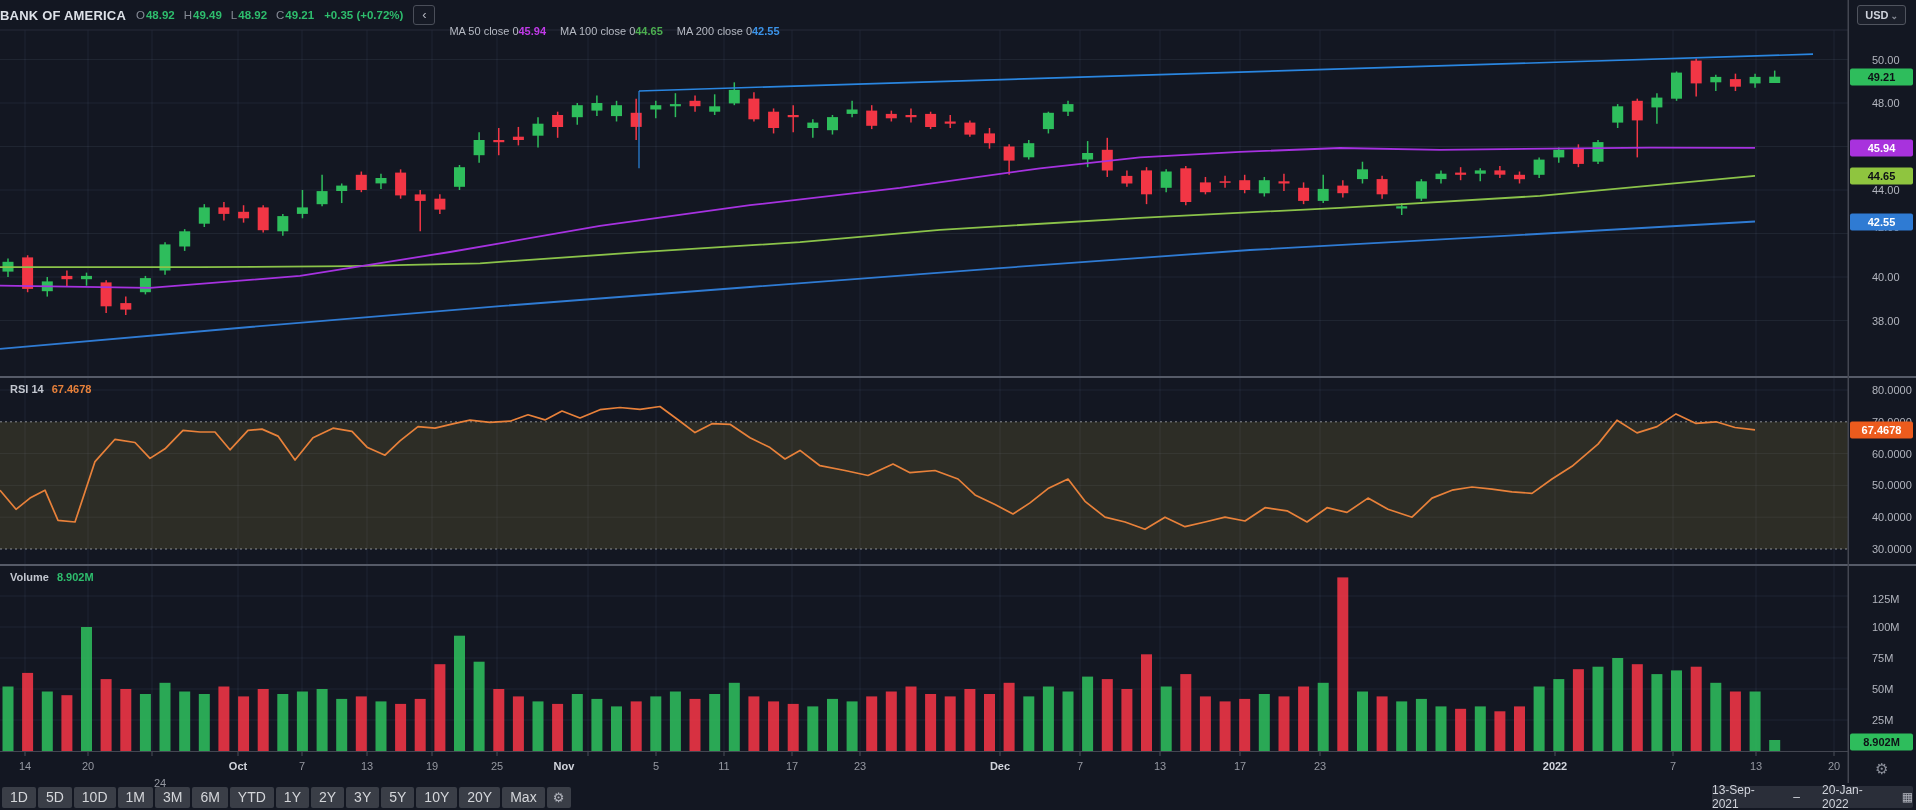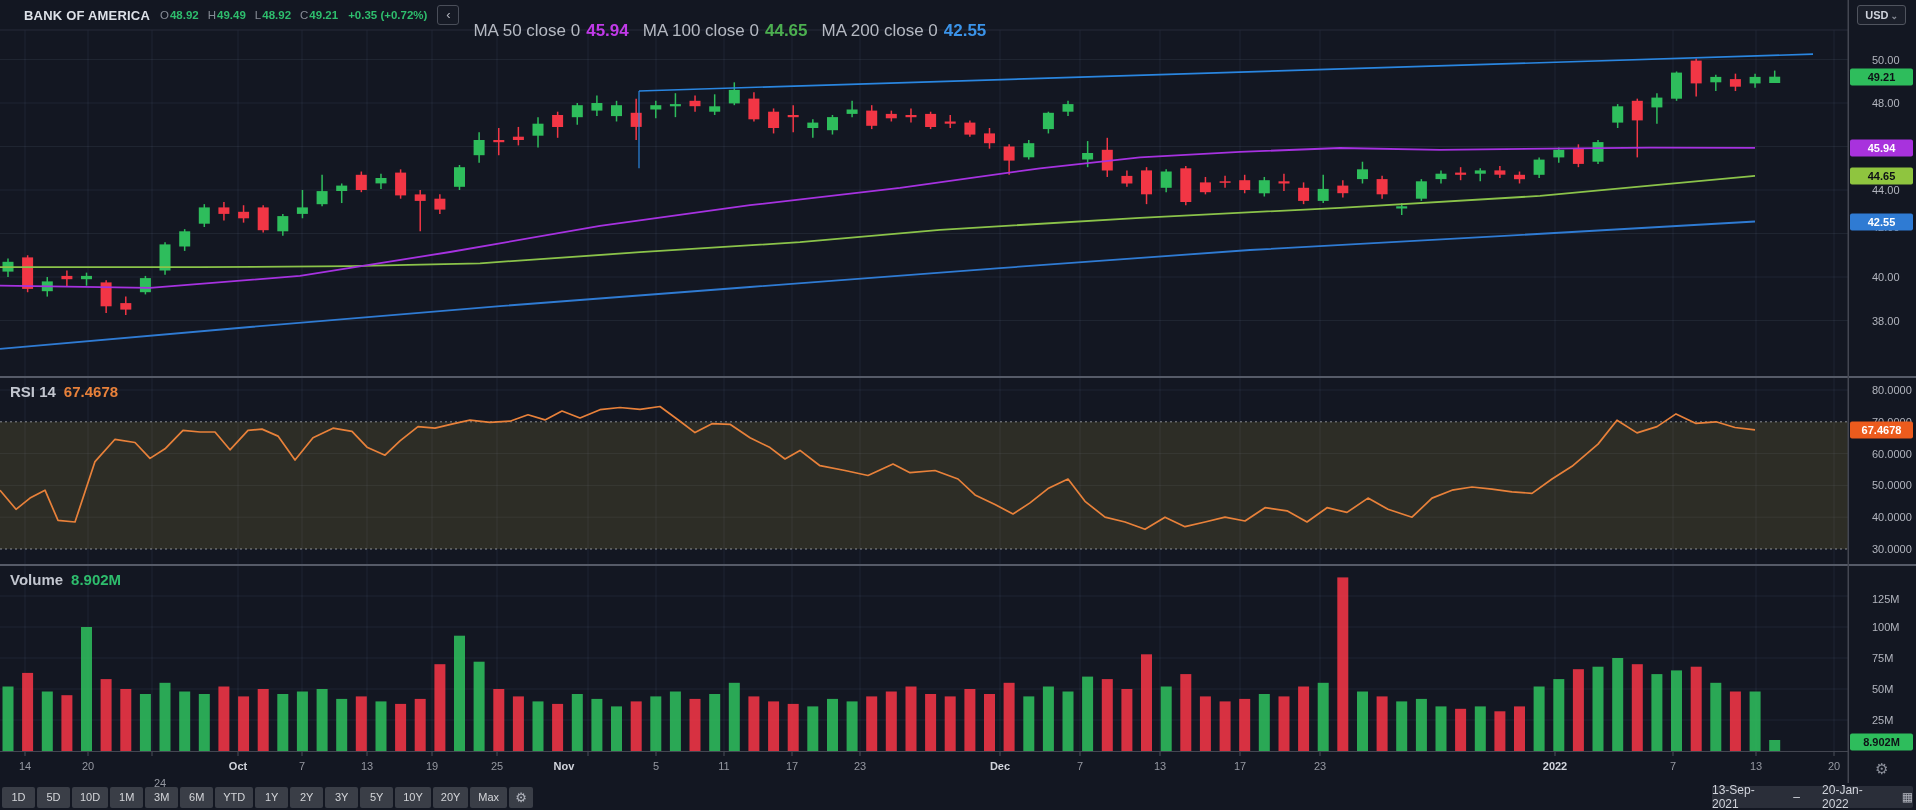--- a/index.html
+++ b/index.html
@@ -3,40 +3,40 @@
 <meta charset="utf-8">
 <style>
   * { margin:0; padding:0; box-sizing:border-box; }
   html,body { width:1916px; height:810px; overflow:hidden; background:#131722;
     font-family:"Liberation Sans", sans-serif; color:#b2b5be; }
   #app { position:relative; width:1916px; height:810px; background:#131722; }
   svg#chart-canvas { position:absolute; left:0; top:0; }
 
   
   #header { position:absolute; left:0; top:0; width:1848px; height:30px;
-    display:flex; align-items:center; gap:10px; padding-left:24px; z-index:5; }
+    display:flex; align-items:center; gap:10px; padding-left:0; z-index:5; }
   .symbol { font-size:13px; font-weight:700; color:#dde1e8; letter-spacing:.2px; }
   .ohlc { display:flex; gap:9px; font-size:11.5px; }
   .ohlc .it { display:flex; gap:1px; }
   .ohlc .k { color:#868b96; }
   .ohlc .v { color:#2ebd6d; font-weight:600; }
   .chg { font-size:11.5px; color:#2ebd6d; font-weight:600; }
   .sq-btn { width:22px; height:20px; border:1px solid #4a4e59; border-radius:3px;
     color:#b2b5be; font-size:13px; line-height:18px; text-align:center; cursor:pointer; background:#161a25; }
   .ma-leg { display:flex; gap:14px; margin-left:4px; }
-  .ma-item { display:flex; gap:6px; font-size:17px; cursor:pointer;margin-top:32px; }
+  .ma-item { display:flex; font-size:11px; cursor:pointer;margin-top:32px; }
   .ma-item .lbl { color:#b5b9c2; }
   .ma-item .val { font-weight:700; }
   #usd-btn { position:absolute; right:10px; top:5px; height:20px; padding:0 7px;
     border:1px solid #50545e; border-radius:3px; background:#1b1f2a; color:#cfd3dc;
     font-size:11px; font-weight:700; line-height:18px; cursor:pointer; z-index:6; }
   #usd-btn .chev { color:#8a8e99; font-size:9px; margin-left:2px; }
 
   
-  .pane-title { position:absolute; display:flex; gap:8px; font-size:15px; z-index:5; }
+  .pane-title { position:absolute; display:flex; gap:8px; font-size:11px; z-index:5; }
   .pane-title .lbl { color:#c2c6cf; font-weight:700; }
   #rsi-title { left:10px; top:383px; }
   #rsi-title .val { color:#e8813a; font-weight:600; }
   #vol-title { left:10px; top:571px; }
   #vol-title .val { color:#2ebd6d; font-weight:600; }
 
   
   #right-axis { position:absolute; left:1848px; top:0; width:68px; height:783px;
     border-left:1px solid #434651; z-index:4; cursor:ns-resize; }
   .tick-label { position:absolute; left:7px; font-size:11px; color:#b2b5be; transform:translateY(-50%); white-space:nowrap;margin-left:16px; }
@@ -45,21 +45,21 @@
   #axis-gear { position:absolute; left:26px; top:760px; font-size:15px; color:#8a8e99; cursor:pointer; }
 
   
   #time-axis { position:absolute; left:0; top:752px; width:1848px; height:32px; cursor:ew-resize; z-index:4; }
   .t-label { position:absolute; top:8px; transform:translateX(-50%); font-size:11px; color:#9598a1; }
   .t-label.major { color:#d1d4dc; font-weight:700; }
 
   
   #toolbar { position:absolute; left:2px; top:787px; display:flex; gap:2px; z-index:6; }
   .range-btn { min-width:33px; padding:0 8px; height:21px; background:#3a3e47;
-    color:#d4d6da; font-size:11px; line-height:21px; text-align:center;
+    color:#d4d6da; font-size:14px; line-height:21px; text-align:center;
     border-radius:2px; cursor:pointer; }
   #tb-gear { width:24px; height:21px; background:#3a3e47; border-radius:2px;
     color:#b2b5be; text-align:center; line-height:21px; font-size:13px; cursor:pointer; }
 
   
   #date-range { position:absolute; left:1712px; top:786px; width:201px; height:22px;
     background:#2a2e39; border-radius:2px; display:flex; align-items:center; justify-content:center;
     gap:22px; font-size:12px; color:#d1d4dc; cursor:pointer; z-index:6; }
   #date-range .cal { color:#b2b5be; font-size:12px; }
 </style>

